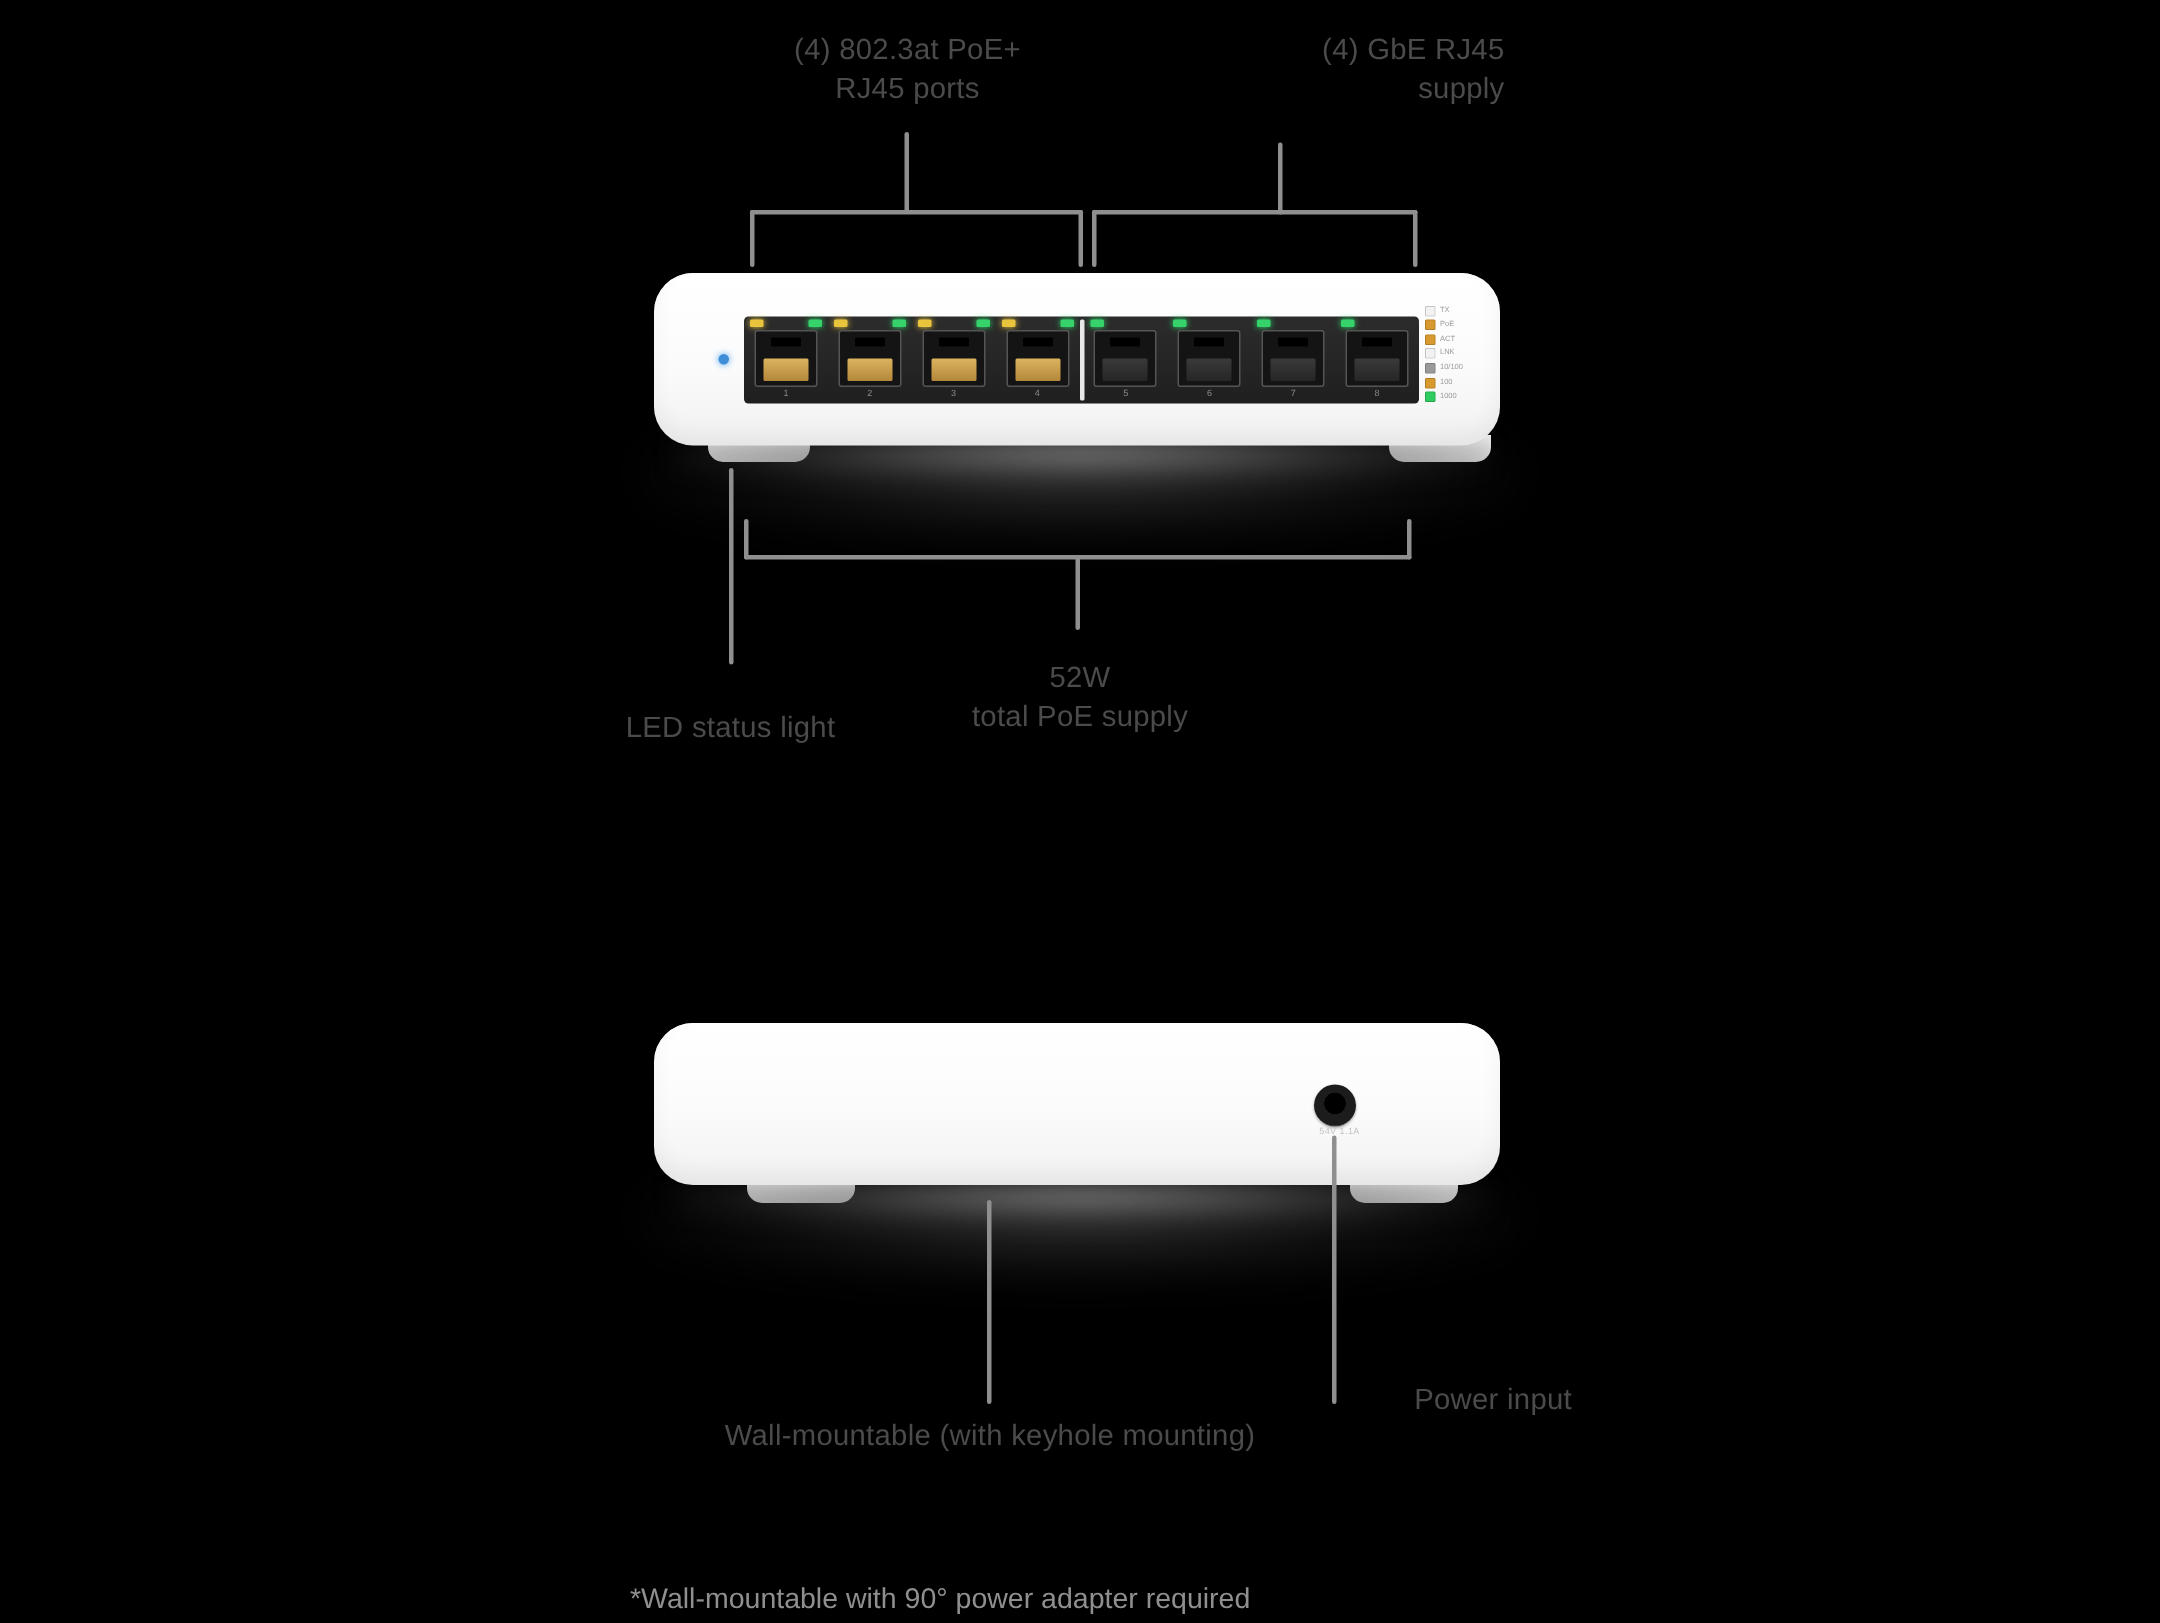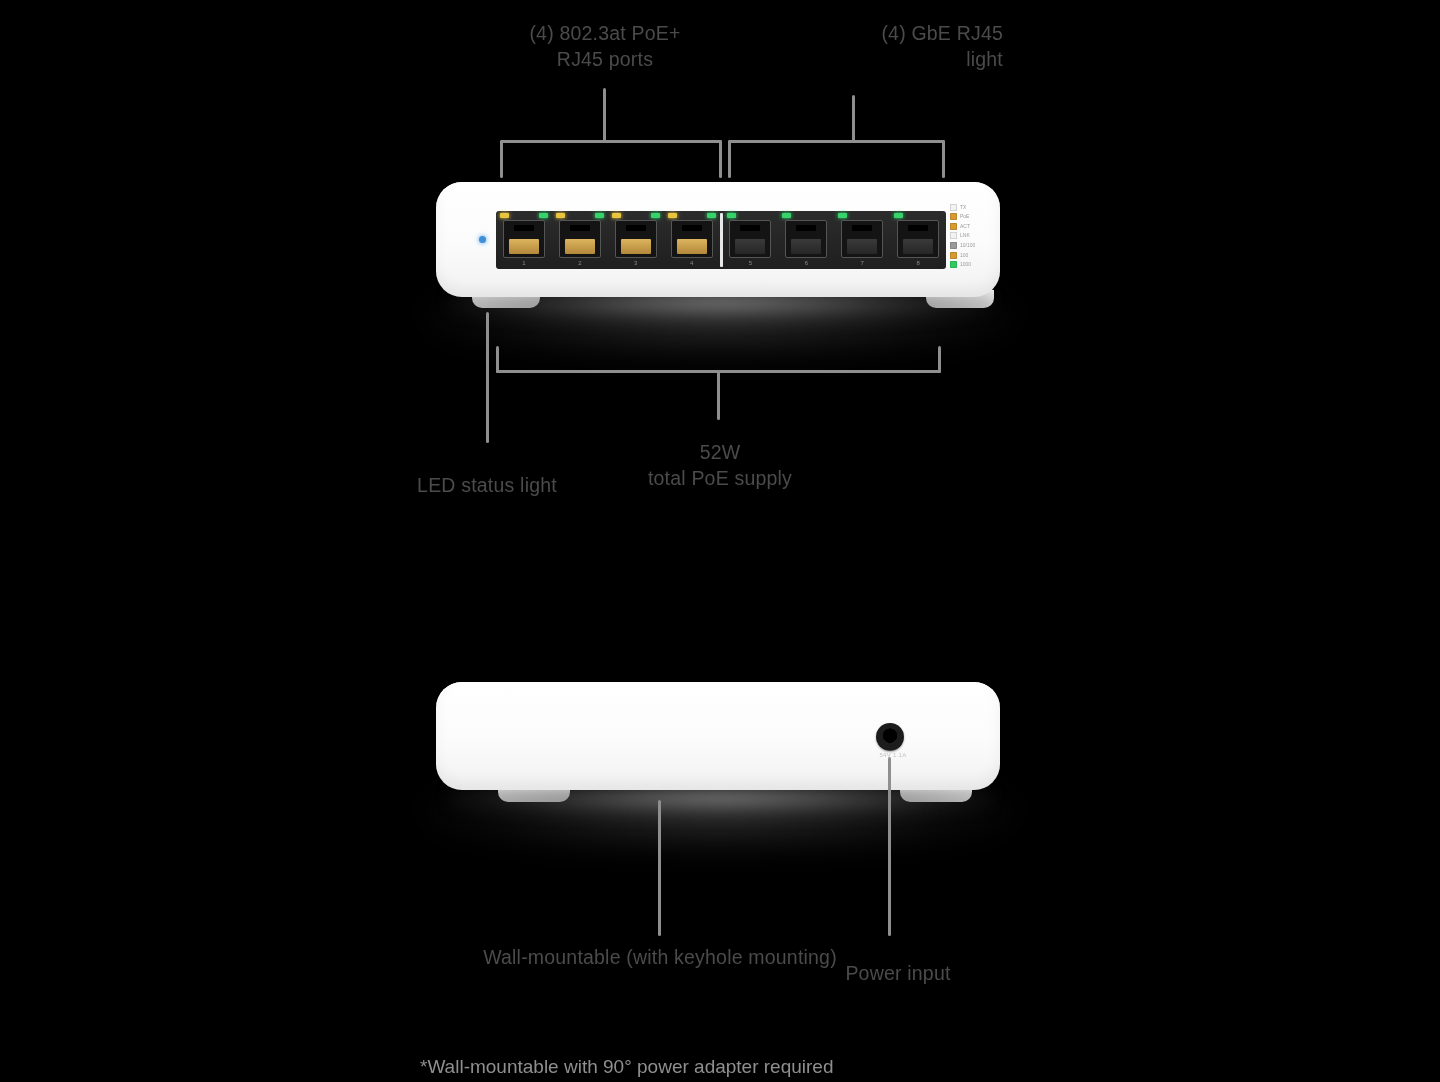--- a/index.html
+++ b/index.html
@@ -65,21 +65,21 @@
 <body>
 
 <div class="stage">
 
   <div class="callout" style="left:455px; top:20px; width:300px;">
     <div>(4) 802.3at PoE+</div>
     <div>RJ45 ports</div>
   </div>
   <div class="callout" style="left:703px; top:20px; width:300px;text-align:right;">
     <div>(4) GbE RJ45</div>
-    <div>light</div>
+    <div>supply</div>
   </div>
 
   <div class="cline" style="left:603px; top:88px;  width:3px;  height:54px;"></div>
   <div class="cline" style="left:500px; top:140px; width:222px; height:3px;"></div>
   <div class="cline" style="left:500px; top:140px; width:3px;  height:38px;"></div>
   <div class="cline" style="left:719px; top:140px; width:3px;  height:38px;"></div>
 
   <div class="cline" style="left:852px; top:95px;  width:3px;  height:48px;"></div>
   <div class="cline" style="left:728px; top:140px; width:217px; height:3px;"></div>
   <div class="cline" style="left:728px; top:140px; width:3px;  height:38px;"></div>
@@ -247,19 +247,19 @@
     <div class="power-jack"></div>
     <div class="jack-label">54V 1.1A</div>
   </div>
 
   <div class="cline" style="left:658px; top:800px; width:3px; height:136px;"></div>
   <div class="cline" style="left:888px; top:757px; width:3px; height:179px;"></div>
 
   <div class="callout" style="left:460px; top:944px; width:400px;">
     <div>Wall-mountable (with keyhole mounting)</div>
   </div>
-  <div class="callout" style="left:748px; top:960px; width:300px;">
+  <div class="callout" style="left:748px; top:920px; width:300px;text-align:right;">
     <div>Power input</div>
   </div>
 
   <div class="footnote" style="left:420px; top:1026px; width:600px;">*Wall-mountable with 90° power adapter required</div>
 
 </div>
 
 </body></html>

